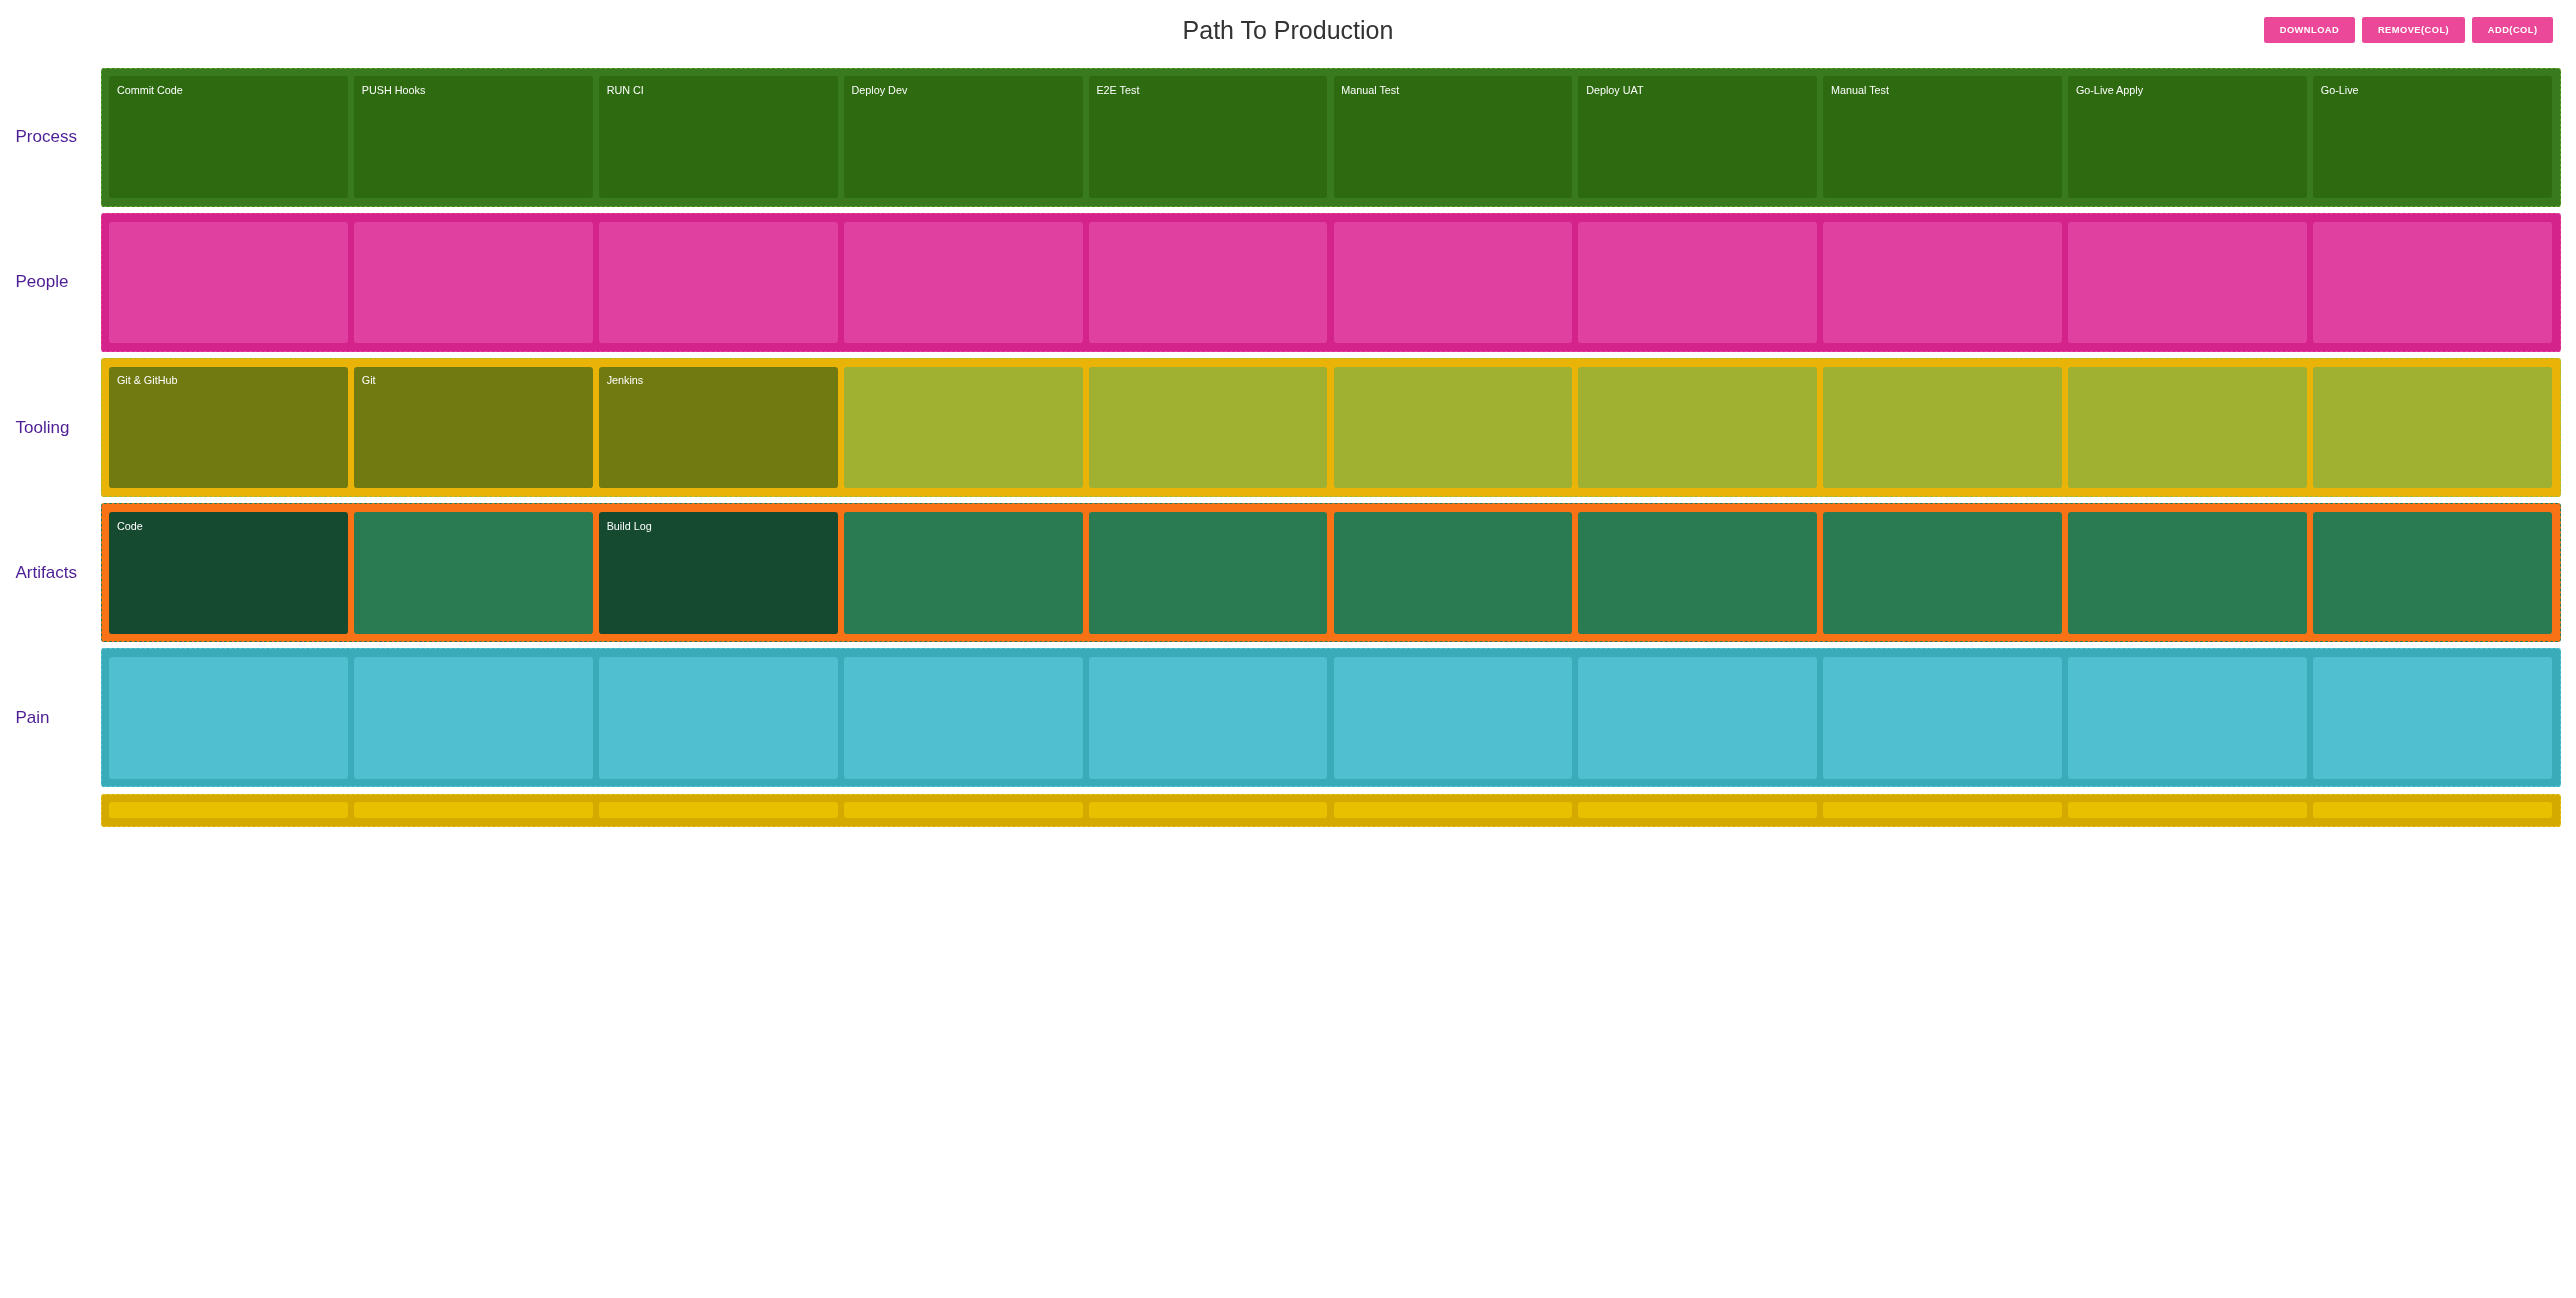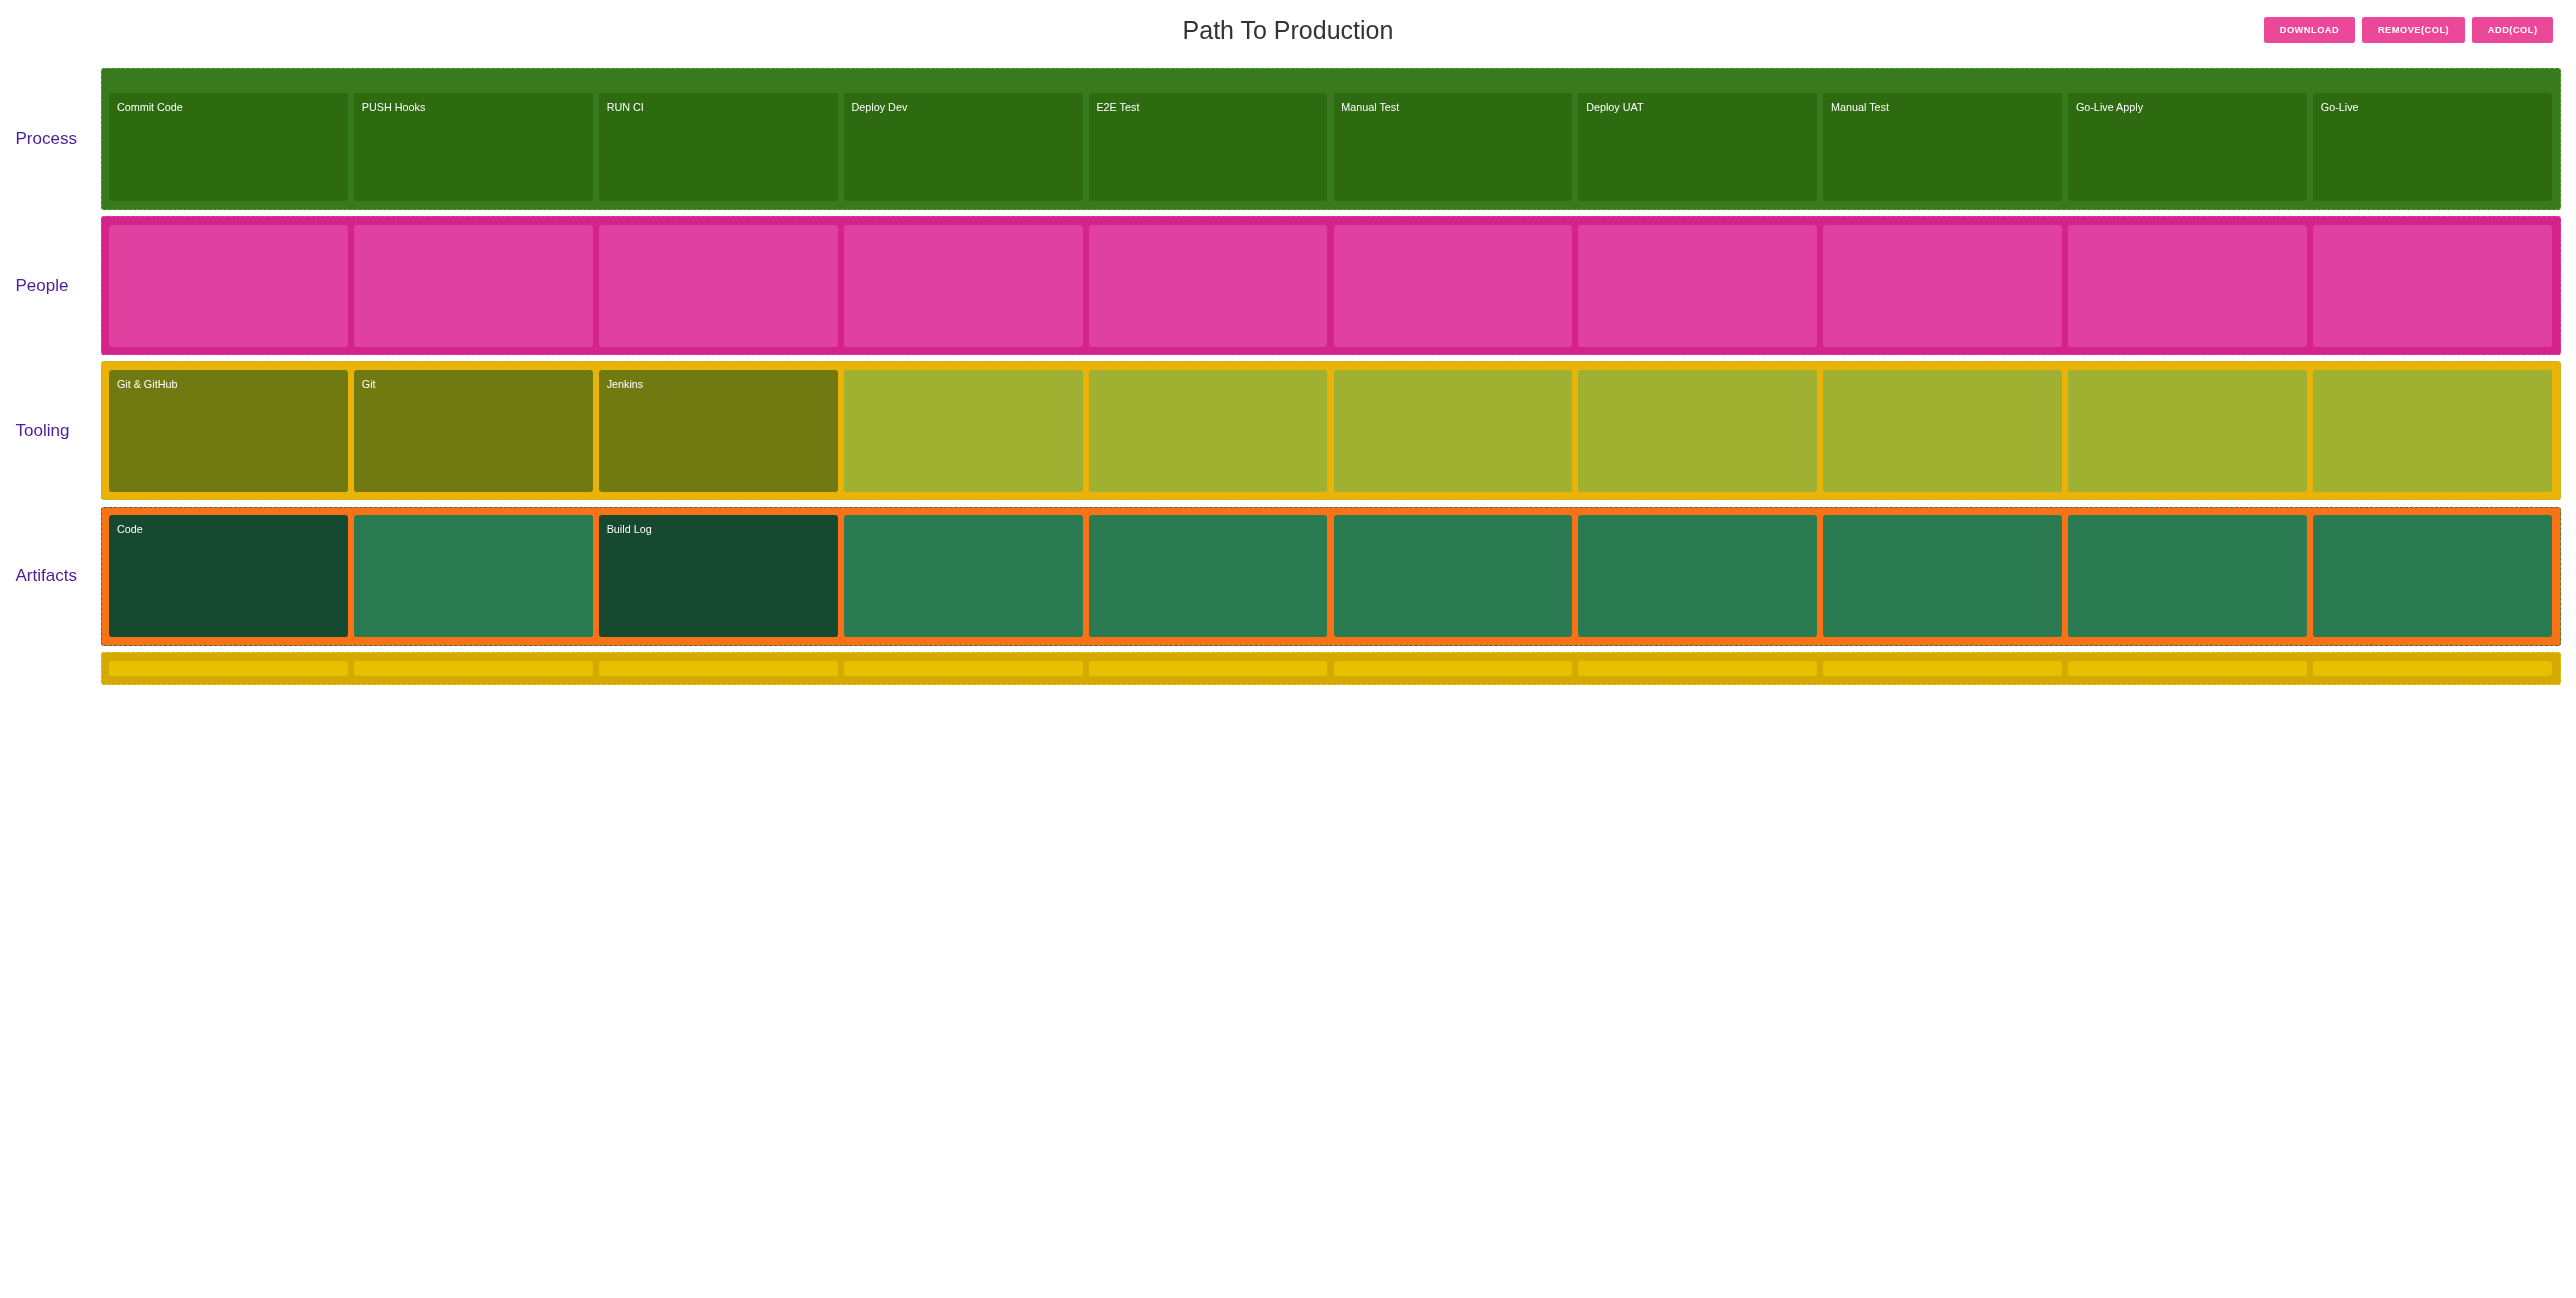--- a/index.html
+++ b/index.html
@@ -88,21 +88,20 @@
     
     .process-bg {
       background-color: #3a7a1e;
       border: 1.5px dashed #5aaa2e;
     }
     .process-cell {
       background-color: #4a9a28;
     }
     .process-cell.filled {
       background-color: #2d6a10;
-      margin-top: 17px;
     }
 
     
     .people-bg {
       background-color: #d4238a;
       border: 1.5px dashed #e840a0;
     }
     .people-cell {
       background-color: #e040a0;
     }
@@ -222,20 +221,35 @@
       <div class="cell artifacts-cell"></div>
       <div class="cell artifacts-cell"></div>
       <div class="cell artifacts-cell"></div>
       <div class="cell artifacts-cell"></div>
       <div class="cell artifacts-cell"></div>
       <div class="cell artifacts-cell"></div>
       <div class="cell artifacts-cell"></div>
     </div>
   </div>
 
+  <div class="row">
+    <div class="row-label">Pain</div>
+    <div class="row-content pain-bg">
+      <div class="cell pain-cell"></div>
+      <div class="cell pain-cell"></div>
+      <div class="cell pain-cell"></div>
+      <div class="cell pain-cell"></div>
+      <div class="cell pain-cell"></div>
+      <div class="cell pain-cell"></div>
+      <div class="cell pain-cell"></div>
+      <div class="cell pain-cell"></div>
+      <div class="cell pain-cell"></div>
+      <div class="cell pain-cell"></div>
+    </div>
+  </div>
 
   <div class="row">
     <div class="row-label"></div>
     <div class="row-content bottom-bg" style="min-height:23px; gap:6.2px;">
       <div class="cell bottom-cell" style="min-height:15.5px;"></div>
       <div class="cell bottom-cell" style="min-height:15.5px;"></div>
       <div class="cell bottom-cell" style="min-height:15.5px;"></div>
       <div class="cell bottom-cell" style="min-height:15.5px;"></div>
       <div class="cell bottom-cell" style="min-height:15.5px;"></div>
       <div class="cell bottom-cell" style="min-height:15.5px;"></div>

